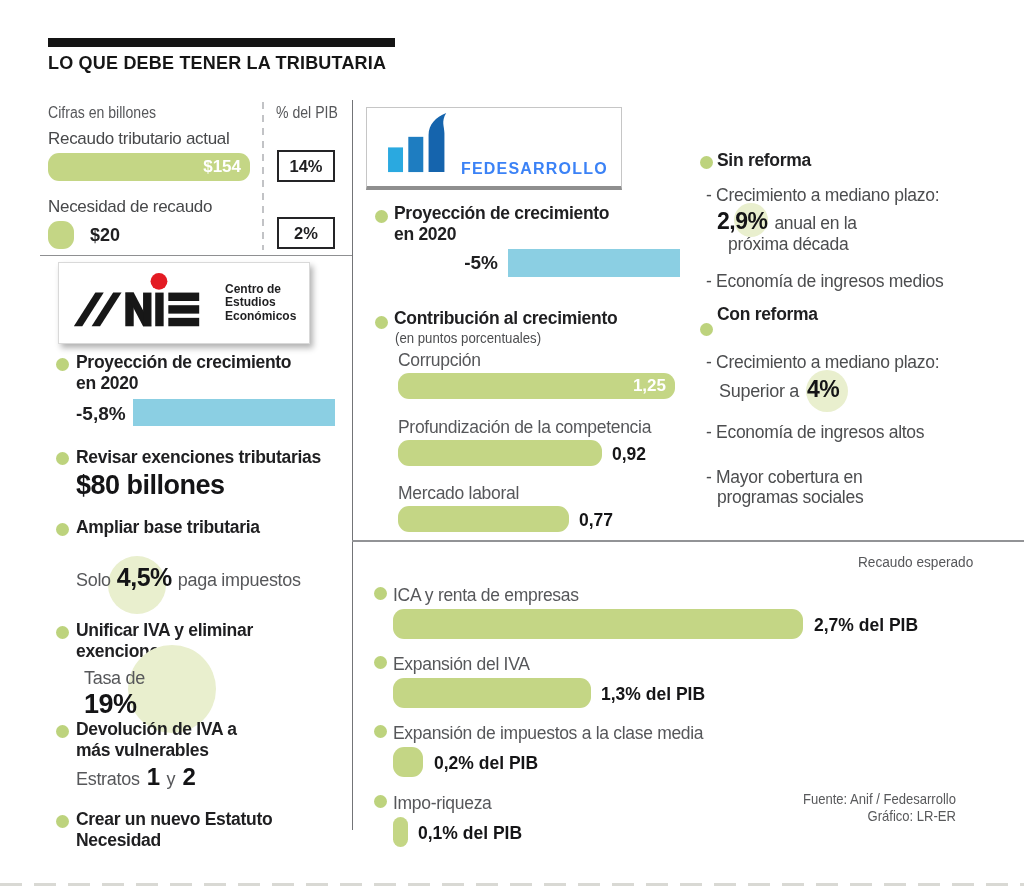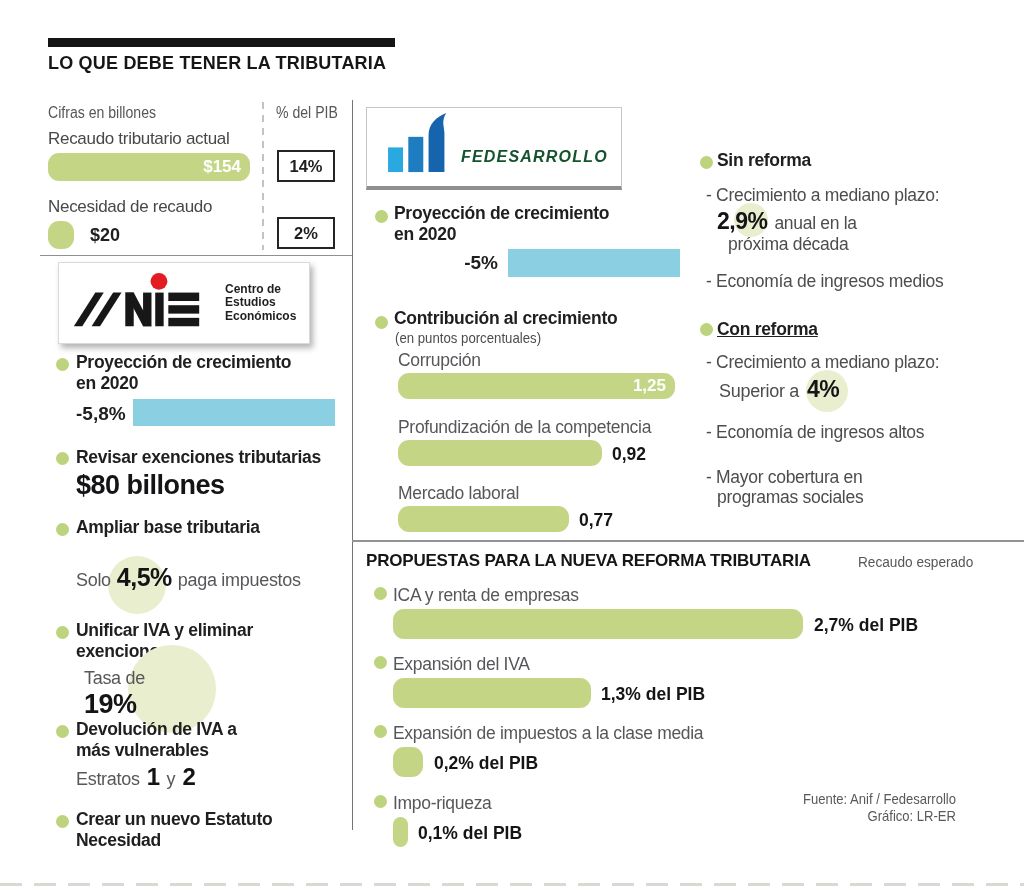--- a/index.html
+++ b/index.html
@@ -129,21 +129,21 @@
 
   <div class="abs" style="left:366px;top:107px;width:256px;height:83px;background:#fff;border:1px solid #c6c6c6;
               border-bottom:4px solid #8f8f8f;box-sizing:border-box;display:flex;align-items:flex-end;padding:4px 0 6px 14px;">
     <span>
       <svg width="74" height="66" viewBox="0 0 84 70">
         <rect x="8" y="40" width="17" height="28" fill="#2aa9e0"></rect>
         <rect x="31" y="28" width="17" height="40" fill="#1e7dc1"></rect>
         <path d="M54 68 L54 26 C54 14 62 6 74 1 C68 11 72 16 72 24 L72 68 Z" fill="#1564ad"></path>
       </svg>
     </span>
-    <span style="color:#14532d;font-weight:bold;font-size:16px;letter-spacing:1.2px;margin:0 0 14px 6px;font-style:italic;">FEDESARROLLO</span>
+    <span style="color:#3b82f6;font-weight:bold;font-size:16px;letter-spacing:1.2px;margin:0 0 2px 6px;">FEDESARROLLO</span>
   </div>
 
   <span class="bullet" style="left:375px;top:210px;"></span>
   <div class="abs h" style="left:394px;top:203px;">
     <div>Proyección de crecimiento</div>
       <div>en 2020</div>
   </div>
   <div class="abs" style="left:430px;top:249px;width:68px;text-align:right;font-size:19px;font-weight:bold;line-height:28px;">-5%</div>
   <div class="bar-blue" style="left: 508px; top: 249px; height: 28px; width: 172px;"></div>
 
@@ -169,35 +169,34 @@
   <div class="abs lbl" style="left:706px;top:185px;color:#4c4d4f;">- Crecimiento a mediano plazo:</div>
   <div class="pale" style="left:734px;top:203px;width:34px;height:34px;"></div>
   <div class="abs baseline" style="left:717px;top:208px;">
     <span class="bigno" style="font-size:23px;position:relative;">2,9%</span>
     <span class="gray" style="font-size:17.5px;letter-spacing:-0.3px;margin-left:7px;color:#4c4d4f;">anual en la</span>
   </div>
   <div class="abs lbl" style="left:728px;top:234px;color:#4c4d4f;">próxima década</div>
   <div class="abs lbl" style="left:706px;top:271px;color:#4c4d4f;">- Economía de ingresos medios</div>
 
   <span class="bullet" style="left:700px;top:323px;"></span>
-  <div class="abs h" style="left:717px;top:319px;text-decoration:underline;">Con reforma</div>
+  <div class="abs h" style="left:717px;top:304px;">Con reforma</div>
   <div class="abs lbl" style="left:706px;top:352px;color:#4c4d4f;">- Crecimiento a mediano plazo:</div>
   <div class="pale" style="left:806px;top:370px;width:42px;height:42px;"></div>
   <div class="abs baseline" style="left:719px;top:376px;">
     <span class="gray" style="font-size:18px;letter-spacing:-0.3px;color:#4c4d4f;">Superior a</span>
     <span class="bigno" style="font-size:23px;margin-left:8px;position:relative;">4%</span>
   </div>
   <div class="abs lbl" style="left:706px;top:422px;color:#4c4d4f;">- Economía de ingresos altos</div>
   <div class="abs lbl" style="left:706px;top:467px;color:#4c4d4f;">
     <div>- Mayor cobertura en</div>
     <div style="margin-left:11px;">programas sociales</div>
   </div>
 
   <div class="abs" style="left:352px;top:540px;width:672px;height:2px;background:#929396;"></div>
-  <div class="abs" style="left:366px;top:551px;font-size:17px;font-weight:bold;letter-spacing:-0.2px;color:#161616;">PROPUESTAS PARA LA NUEVA REFORMA TRIBUTARIA</div>
   <div class="abs cond gray" style="left:858px;top:553px;font-size:15.5px;">Recaudo esperado</div>
 
   <span class="bullet" style="left:374px;top:587px;"></span>
   <div class="abs lbl" style="left:393px;top:585px;">ICA y renta de empresas</div>
   <div class="bar-green" style="left: 393px; top: 609px; height: 30px; width: 410px;"></div>
   <span class="barval-out" style="left:814px;top:615px;">2,7% del PIB</span>
 
   <span class="bullet" style="left:374px;top:656px;"></span>
   <div class="abs lbl" style="left:393px;top:654px;">Expansión del IVA</div>
   <div class="bar-green" style="left: 393px; top: 678px; height: 30px; width: 198px;"></div>

